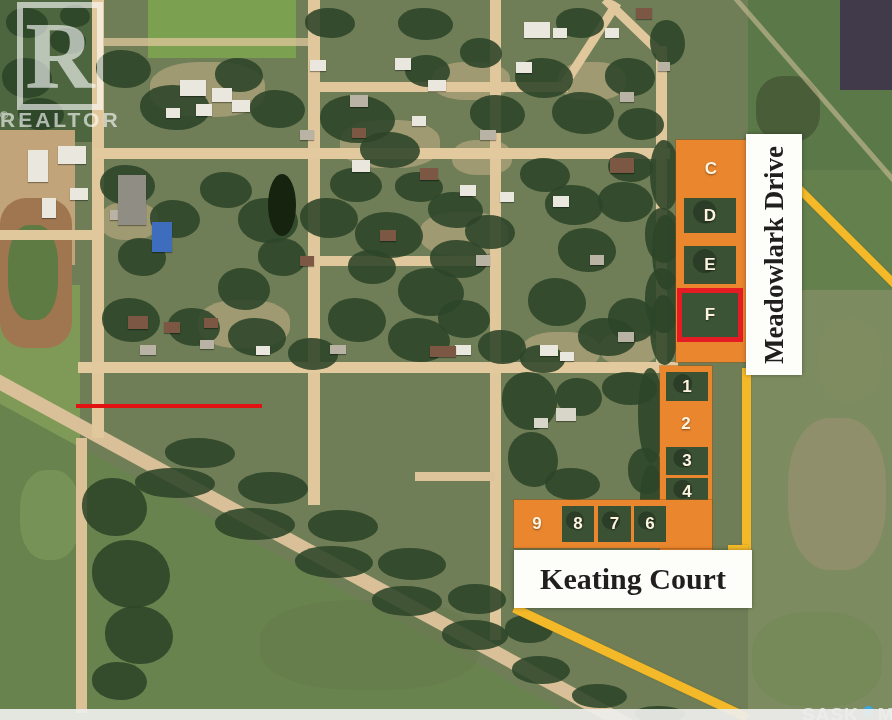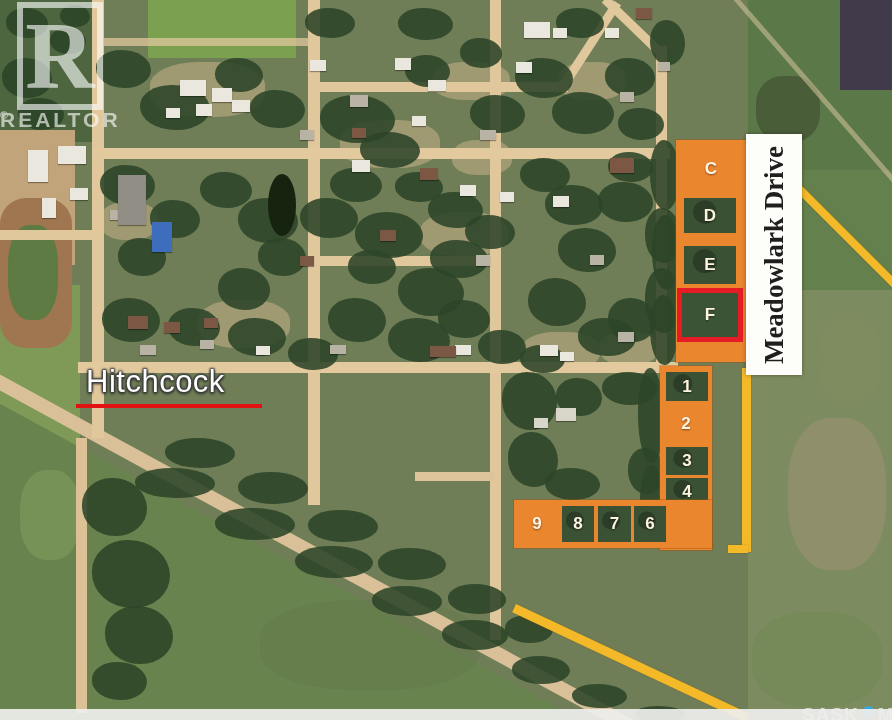--- a/index.html
+++ b/index.html
@@ -280,22 +280,24 @@
         <div class="lotlabel">7</div>
       </div>
       <div class="lotbox" style="left: 634px; top: 506px; width: 32px; height: 36px;">
         <div class="lotlabel">6</div>
       </div>
     </div>
 
   <div class="banner" id="meadowlark-banner" style="left: 746px; top: 134px; width: 56px; height: 241px;">
     <div class="banner-text">Meadowlark Drive</div>
   </div>
-
-  <div id="hitchcock" style="left: 86px; top: 364px;">Hitchcock</div>
+  <div class="banner" id="keating-banner" style="left: 514px; top: 550px; width: 238px; height: 58px;">
+    <div class="banner-text">Keating Court</div>
+  </div>
+
   <div id="red-underline" style="left: 76px; top: 404px; width: 186px; height: 4px;"></div>
 
   <div id="realtor">
     <div id="realtor-box">
       <span id="realtor-r">R</span>
     </div>
     <div id="realtor-word"><span>REALTOR</span><sup style="position:static;font-size:11px;">®</sup></div>
   </div>
 
   <div id="saskmls">

